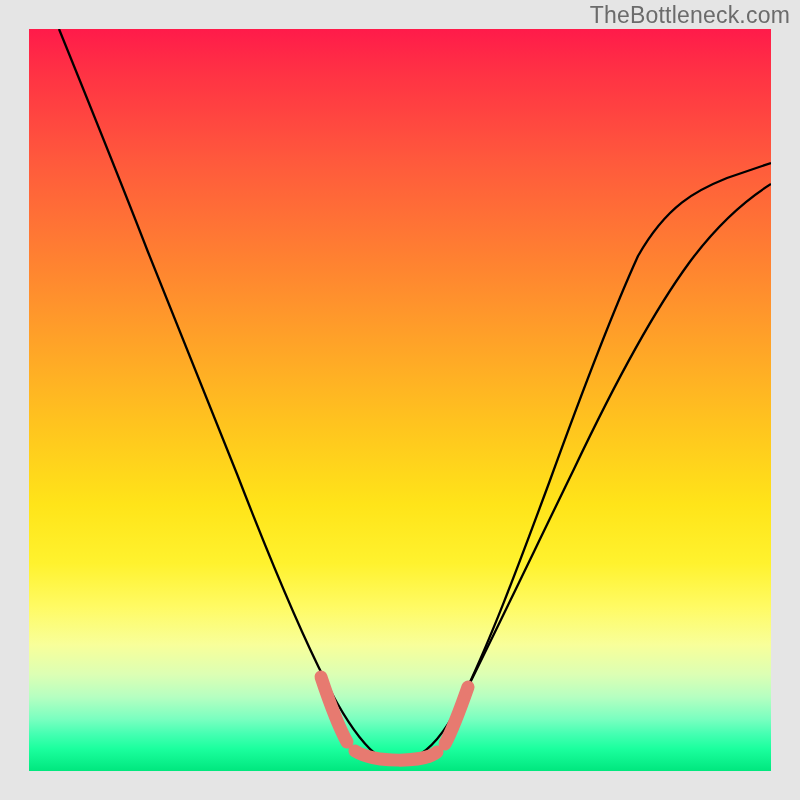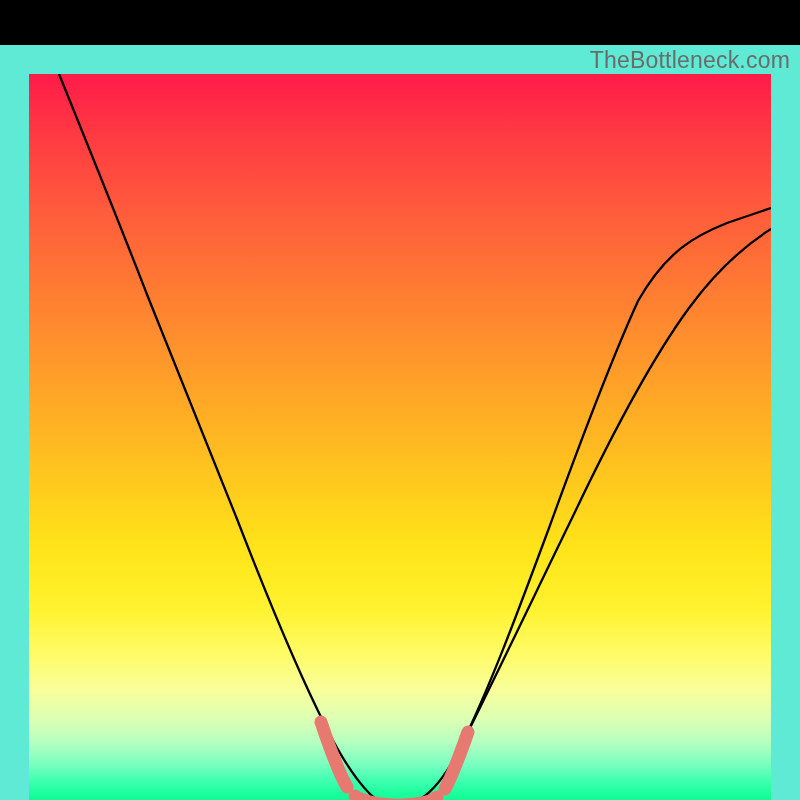--- a/index.html
+++ b/index.html
@@ -7,22 +7,21 @@
     padding: 0;
     width: 800px;
     height: 800px;
     background: #000;
     overflow: hidden;
     font-family: Arial, Helvetica, sans-serif;
   }
   .frame {
     position: absolute;
     inset: 0;
-    background: #5eead4;
-    margin-top: 45px;
+    background: #e5e5e5;
   }
   .plot {
     position: absolute;
     left: 29px;
     top: 29px;
     width: 742px;
     height: 742px;
     overflow: hidden;
   }
   .gradient {

